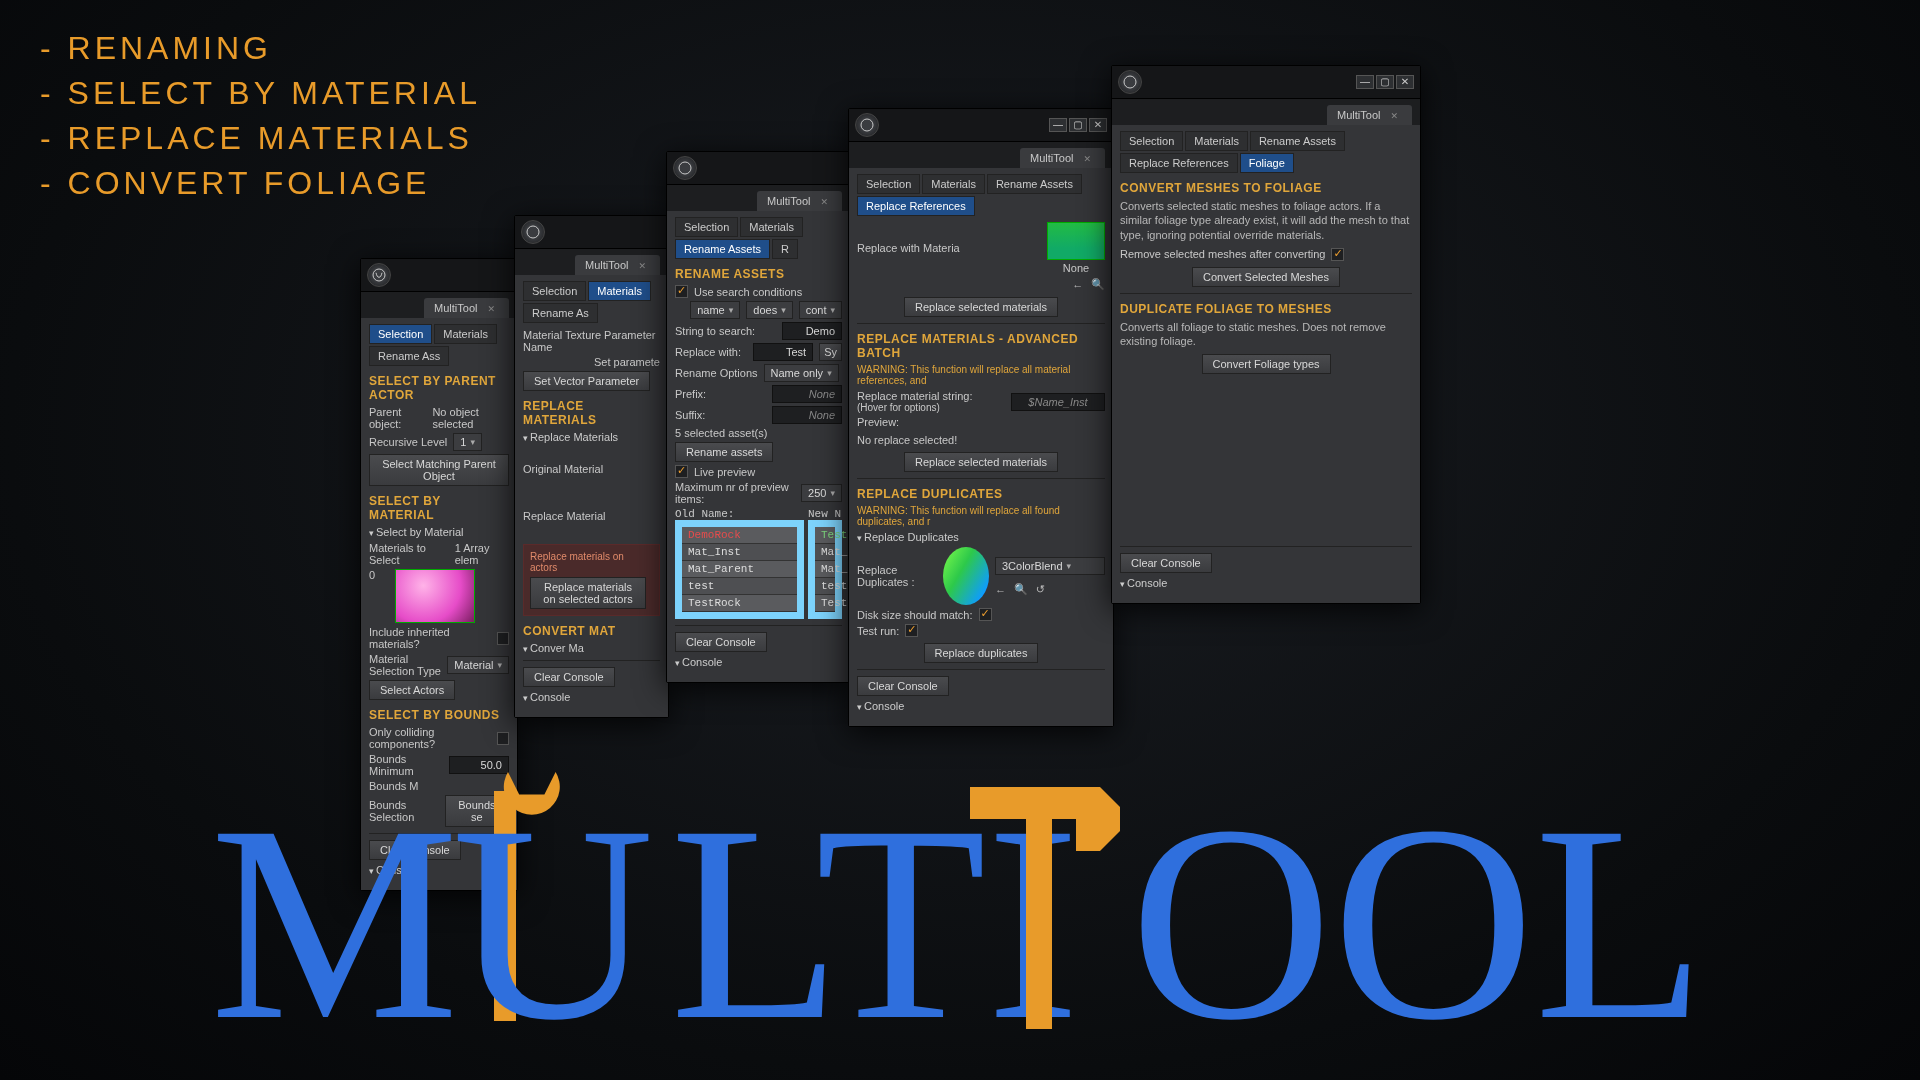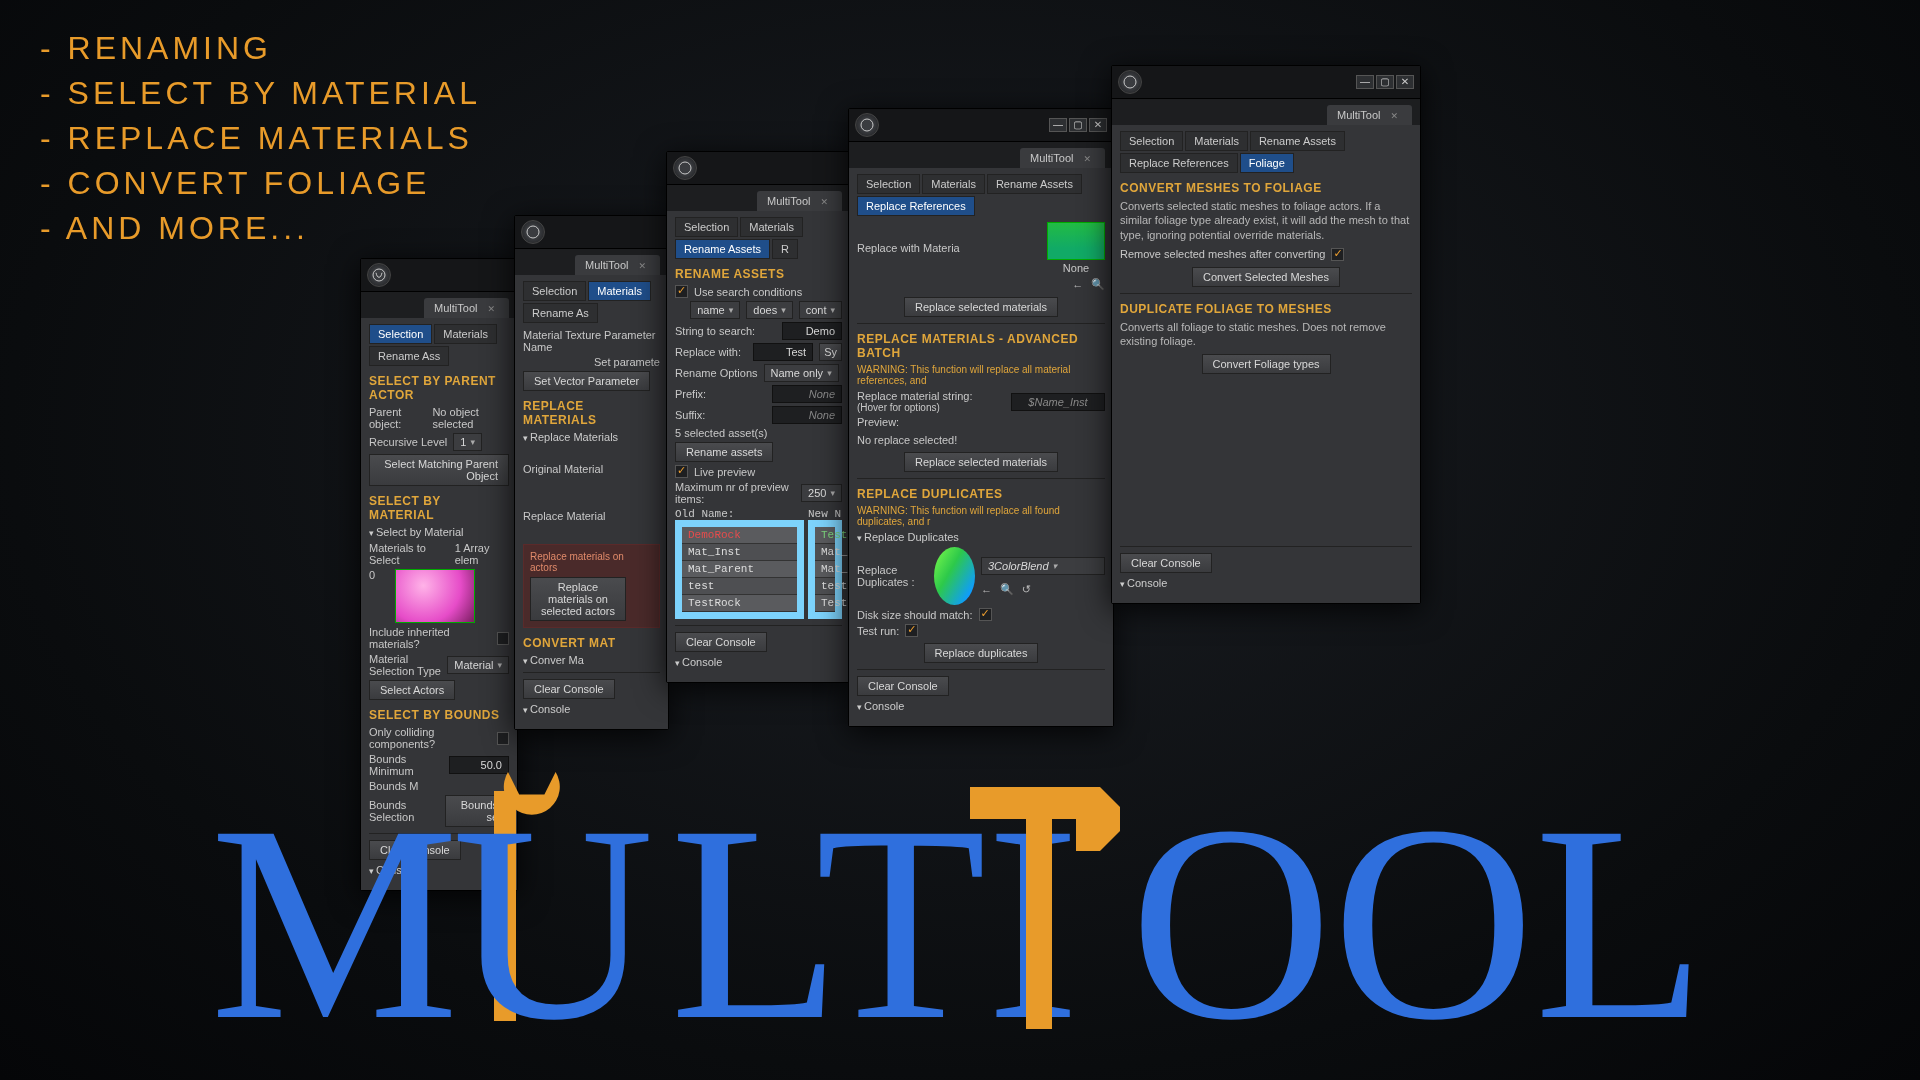--- a/index.html
+++ b/index.html
@@ -31,21 +31,21 @@
   .wintab .close { margin-left:10px; color:#888; font-size:9px;}
   .body { padding:6px 8px 10px 8px; background:#343538; }
   .subtabs { display:flex; gap:2px; margin-bottom:6px; flex-wrap:wrap;}
   .stab { background:#2e2f31; padding:3px 8px; font-size:11px; color:#ccc; border:1px solid #222; cursor:pointer;}
   .stab.active { background:#1f4e8a; color:#fff;}
   .section-head { color:#e0a63b; font-weight:600; font-size:12px; margin:8px 0 4px; letter-spacing:0.5px;}
   .warn { color:#e0a63b; font-size:10px; margin-bottom:4px;}
   .desc { color:#b8b8b8; font-size:11px; margin-bottom:6px; line-height:1.3;}
   .row { display:flex; align-items:center; gap:6px; margin:3px 0; font-size:11px;}
   .row label, .lbl { color:#c8c8c8; font-size:11px;}
-  .btn { background:linear-gradient(#4a4b4e,#3a3b3e); border:1px solid #222; color:#d8d8d8; padding:3px 10px; font-size:11px; cursor:pointer;text-align:right;}
+  .btn { background:linear-gradient(#4a4b4e,#3a3b3e); border:1px solid #222; color:#d8d8d8; padding:3px 10px; font-size:11px; cursor:pointer;}
   .input { background:#1e1f21; border:1px solid #111; color:#d8d8d8; padding:2px 6px; font-size:11px; min-width:60px;}
   .input.right { text-align:right;}
   .dd { background:#3c3d40; border:1px solid #222; padding:2px 6px; font-size:11px; color:#d8d8d8; display:inline-flex; align-items:center; gap:4px;}
   .dd::after { content:"▾"; font-size:9px; color:#aaa;}
   .check { width:13px; height:13px; border:1px solid #555; background:#1e1f21; display:inline-block; position:relative;}
   .check.on::after{content:"✓"; color:#f0a030; font-size:11px; position:absolute; left:1px; top:-2px;}
   .collapsible { font-size:11px; color:#ccc; margin:4px 0;}
   .collapsible::before { content:"▾ "; font-size:9px;}
   .mat-swatch { width:80px; height:54px; background:linear-gradient(#2b4, #1a6 70%); border:1px solid #0a0; display:inline-block;}
   .mat-swatch.pink { background: radial-gradient(circle at 35% 30%, #ffb3e8, #e64cc8 60%, #7a1d60 100%);}
@@ -67,21 +67,20 @@
   .grow { flex:1;}
 </style>
 </head>
 <body>
 
 <ul class="features">
   <li>- RENAMING</li>
   <li>- SELECT BY MATERIAL</li>
   <li>- REPLACE MATERIALS</li>
   <li>- CONVERT FOLIAGE</li>
-  <li>- AND MORE...</li>
 </ul>
 
 <div class="win" style="left:360px; top:258px; width:158px;">
   <div class="titlebar">
     <span class="ue-logo">
         <svg viewBox="0 0 24 24">
           <circle cx="12" cy="12" r="8" fill="none" stroke="#ccc" stroke-width="1.3"></circle>
           <path d="M8 9c1 4 2 6 4 6s3-2 4-6" fill="none" stroke="#ccc" stroke-width="1.3"></path>
         </svg>
       </span>
@@ -176,21 +175,21 @@
     <div class="section-head">REPLACE MATERIALS</div>
     <div class="collapsible">Replace Materials</div>
     <div class="row" style="height:44px;">
         <span class="lbl">Original Material</span>
       </div>
     <div class="row" style="height:44px;">
         <span class="lbl">Replace Material</span>
       </div>
     <div class="red-panel">
       <div class="t">Replace materials on actors</div>
-      <button class="btn" style="white-space:normal; text-align:center; width:96px;">Replace materials on selected actors</button>
+      <button class="btn" style="white-space:normal; text-align:center; width:116px;">Replace materials on selected actors</button>
     </div>
     <div class="section-head">CONVERT MAT</div>
     <div class="collapsible">Conver Ma</div>
     <hr class="sep">
     <button class="btn">Clear Console</button>
     <div class="collapsible">Console</div>
   </div>
 </div>
 
 <div class="win" style="left:666px; top:151px; width:185px;">
@@ -339,21 +338,21 @@
     </div>
     <div style="text-align:center;margin:6px 0;"><button class="btn">Replace selected materials</button></div>
     <hr class="sep">
     <div class="section-head">REPLACE DUPLICATES</div>
     <div class="warn">WARNING: This function will replace all found duplicates, and r</div>
     <div class="collapsible">Replace Duplicates</div>
     <div class="row">
       <span class="lbl">Replace Duplicates :</span>
       <span class="mat-swatch orb"></span>
       <div style="display:flex;flex-direction:column;gap:4px;">
-        <span class="dd" style="width:124px;font-style:italic;">3ColorBlend</span>
+        <span class="dd" style="width:110px;">3ColorBlend</span>
         <div class="iconrow">
             <span>←</span>
             <span>🔍</span>
             <span>↺</span>
           </div>
       </div>
     </div>
     <div class="row">
         <span class="lbl">Disk size should match:</span>
         <span class="check on"></span>

